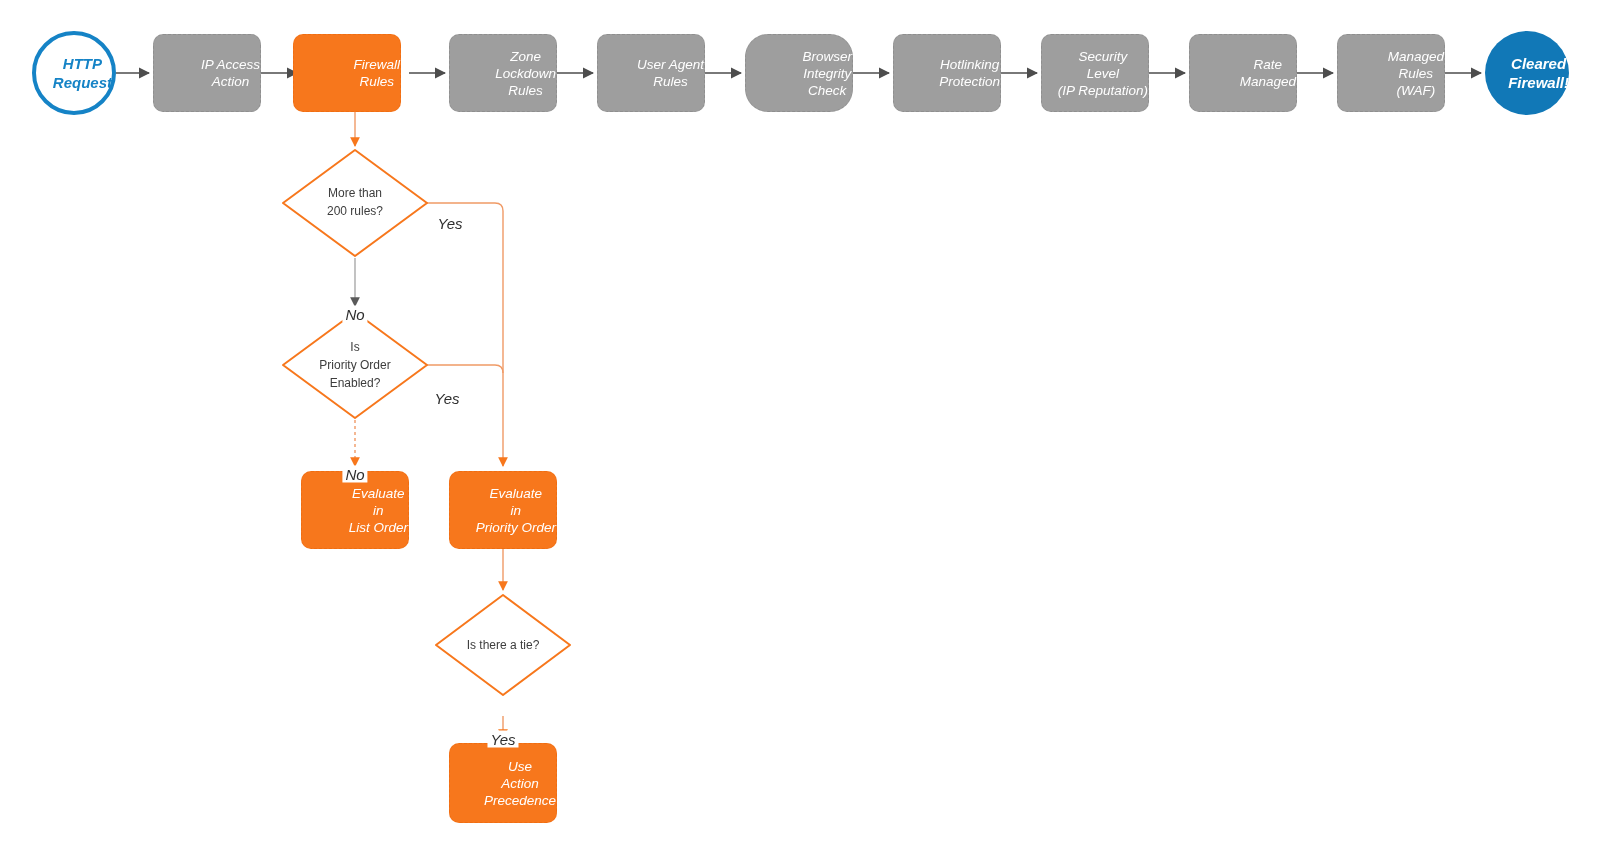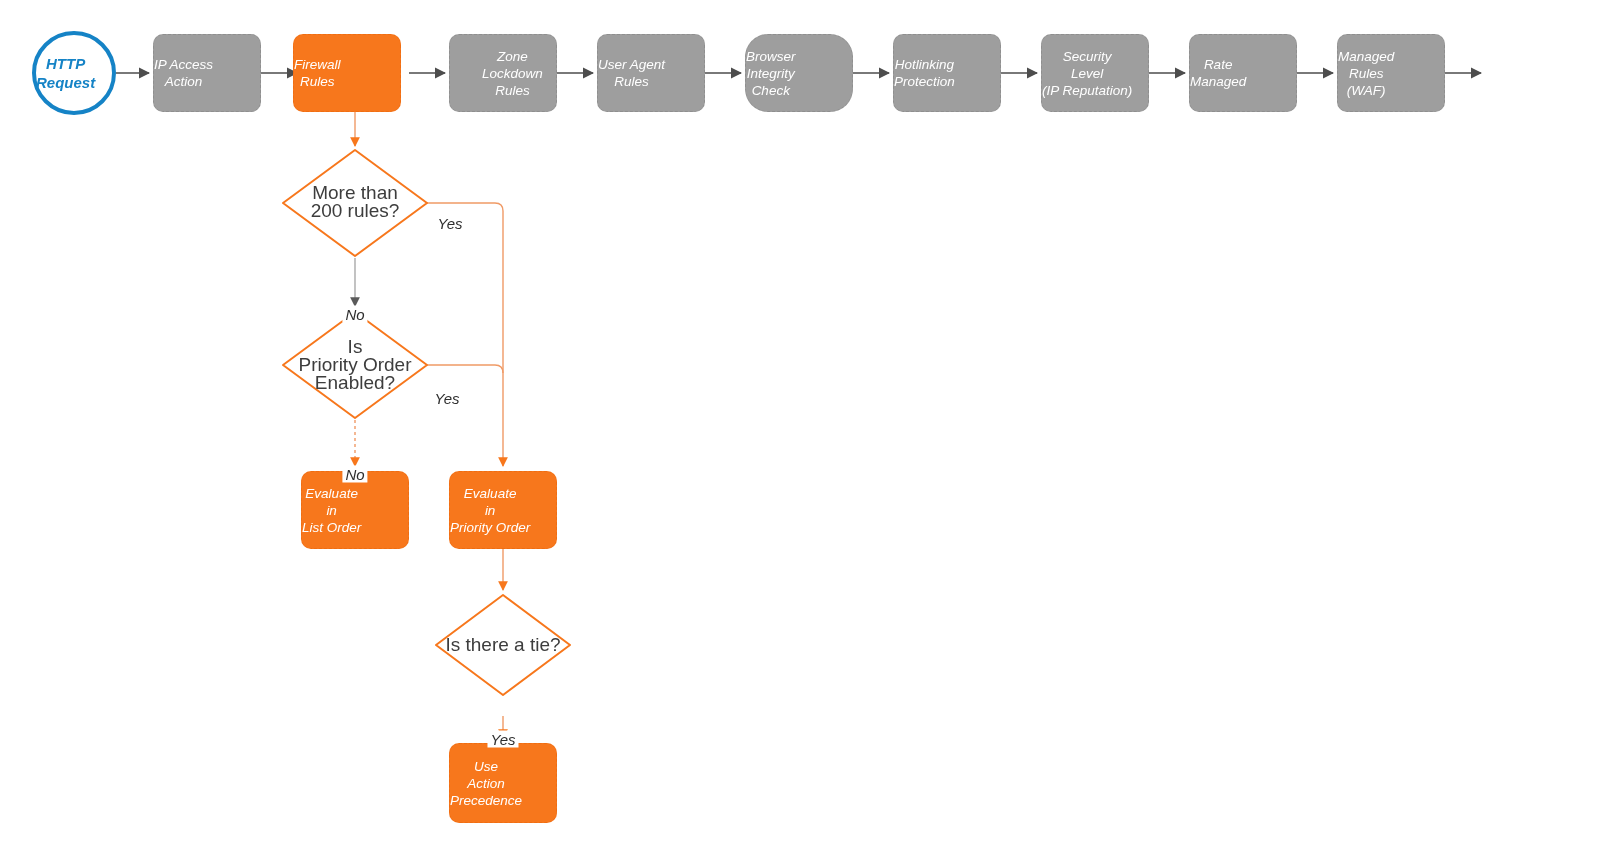--- a/index.html
+++ b/index.html
@@ -8,35 +8,35 @@
     font-family:"Liberation Sans",sans-serif;overflow:hidden;
   }
   svg.wires{position:absolute;left:0;top:0;z-index:1;}
   .wire-dark{stroke:var(--dark-connector,#4d4d4d);stroke-width:1.6;fill:none;}
   .wire-orange{stroke:var(--orange-connector,#f09a66);stroke-width:1.4;fill:none;}
   .wire-orange-dash{stroke:var(--orange-connector,#f09a66);stroke-width:1.4;fill:none;stroke-dasharray:3 3;}
   .wire-gray{stroke:var(--gray-connector,#a9a9a9);stroke-width:1.4;fill:none;}
   .diamond{fill:#ffffff;stroke:var(--orange-node,#f7771c);stroke-width:2;stroke-linejoin:round;}
 
   .node{
-    position:absolute;display:flex;align-items:center;justify-content:flex-start;
+    position:absolute;display:flex;align-items:center;justify-content:flex-end;
     text-align:center;z-index:2;box-sizing:border-box;
   }
   .node .lbl{white-space:pre-line;font-style:italic;font-size:13.5px;line-height:17px;}
   .box{width:108px;height:78px;border-radius:10px;}
   .gray{background:var(--gray-node,#9e9e9e);border:1px dashed #8f8f8f;color:#ffffff;}
   .orangebox{background:var(--orange-node,#f7771c);border:1px dashed #ef6d12;color:#ffffff;}
   .circle{width:84px;height:84px;border-radius:50%;}
   .start{background:#ffffff;border:4px solid var(--blue-outline,#1583c6);color:var(--blue-outline,#1583c6);}
   .end{background:var(--blue-fill,#1178b7);color:#ffffff;}
   .start .lbl,.end .lbl{font-weight:bold;font-size:15px;line-height:19px;}
 
   .dtext{
     position:absolute;z-index:2;width:150px;text-align:center;color:#3d3d3d;
-    font-size:19px;line-height:18px;white-space:pre-line;
+    font-size:12px;line-height:18px;white-space:pre-line;
     transform:translate(-50%,-50%);
   }
   .elabel{
     position:absolute;z-index:2;color:#2e2e2e;font-style:italic;font-size:15px;
     background:#ffffff;padding:0 3px;transform:translate(-50%,-50%);white-space:nowrap;margin-top:34px;
   }
 </style>
 </head>
 <body>
 
@@ -126,20 +126,24 @@
     <span class="lbl">Rate
 Managed</span>
   </div>
 
   <div class="node box gray" style="left:1337px;top:34px;">
     <span class="lbl">Managed
 Rules
 (WAF)</span>
   </div>
 
+  <div class="node circle end" style="left:1485px;top:31px;">
+    <span class="lbl">Cleared
+Firewall!</span>
+  </div>
 
   <div class="dtext" style="left:355px;top:202px;">More than
 200 rules?</div>
   <div class="dtext" style="left:355px;top:365px;">Is
 Priority Order
 Enabled?</div>
   <div class="dtext" style="left:503px;top:645px;">Is there a tie?</div>
 
   <div class="node box orangebox" style="left:301px;top:471px;">
     <span class="lbl">Evaluate

